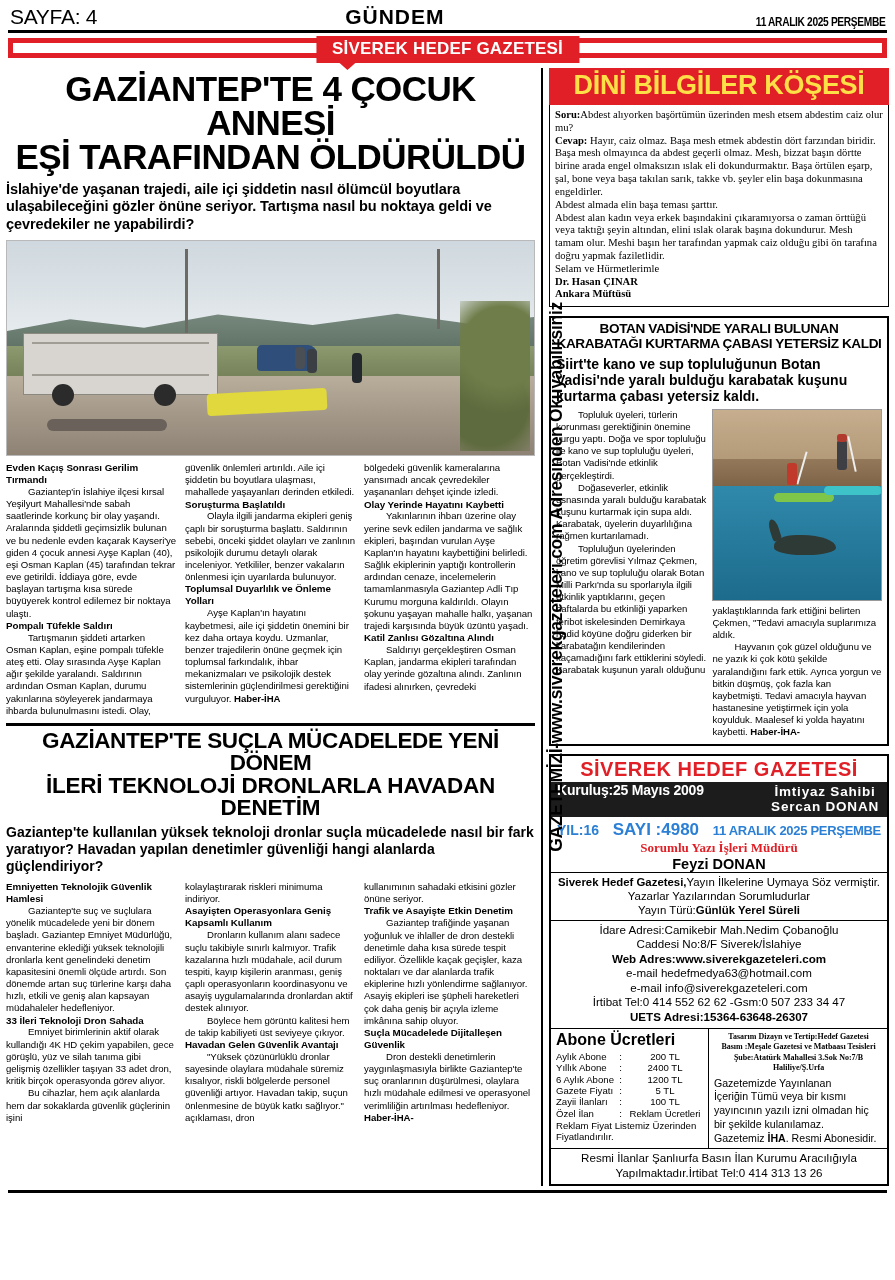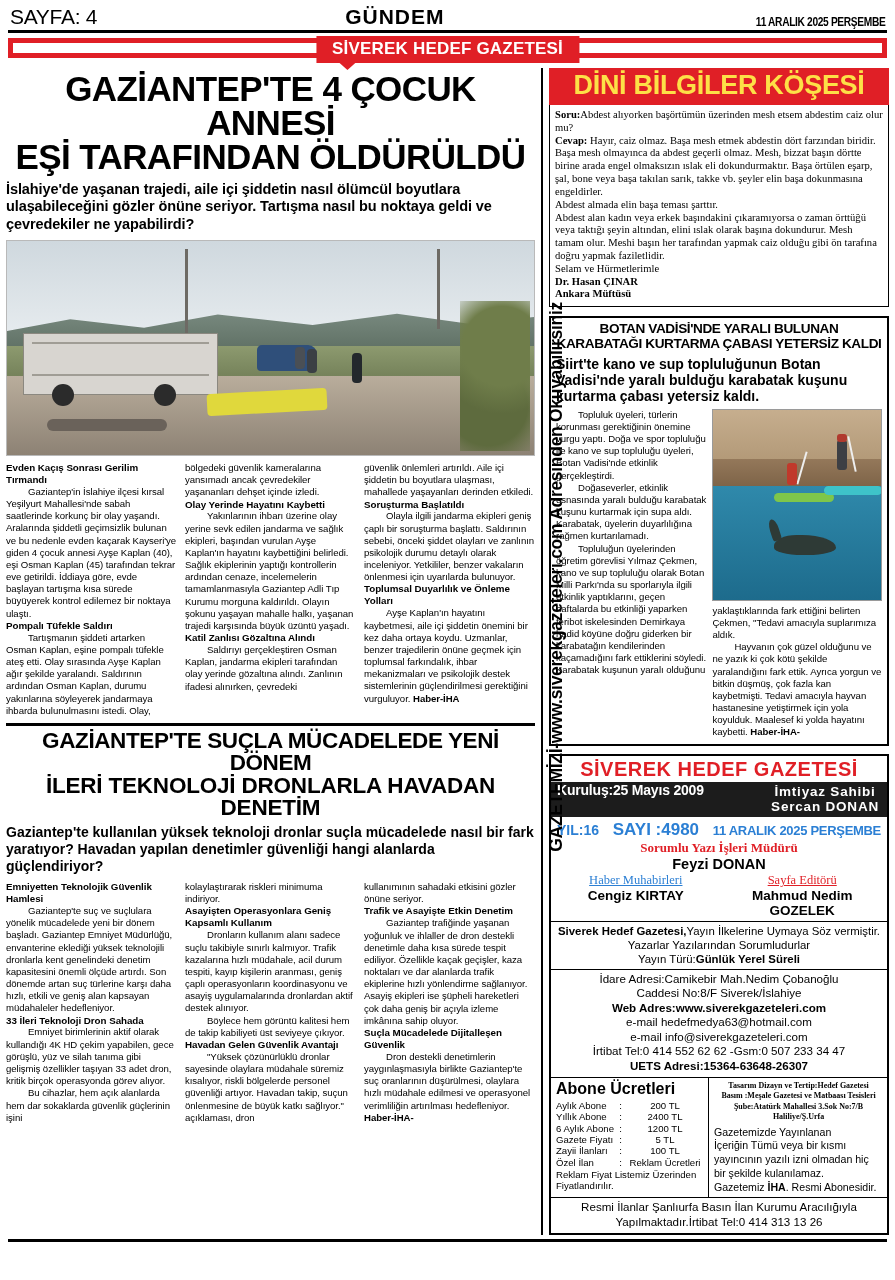--- a/index.html
+++ b/index.html
@@ -297,32 +297,32 @@
       </div>
 
       <div class="lead-cols">
         <div class="c body-text">
           <div class="sub">Evden Kaçış Sonrası Gerilim Tırmandı</div>
           <p>Gaziantep'in İslahiye ilçesi kırsal Yeşilyurt Mahallesi'nde sabah saatlerinde korkunç bir olay yaşandı. Aralarında şiddetli geçimsizlik bulunan ve bu nedenle evden kaçarak Kayseri'ye giden 4 çocuk annesi Ayşe Kaplan (40), eşi Osman Kaplan (45) tarafından tekrar eve getirildi. İddiaya göre, evde başlayan tartışma kısa sürede büyüyerek kontrol edilemez bir noktaya ulaştı.</p>
           <div class="sub">Pompalı Tüfekle Saldırı</div>
           <p>Tartışmanın şiddeti artarken Osman Kaplan, eşine pompalı tüfekle ateş etti. Olay sırasında Ayşe Kaplan ağır şekilde yaralandı. Saldırının ardından Osman Kaplan, durumu yakınlarına söyleyerek jandarmaya ihbarda bulunulmasını istedi. Olay,</p>
         </div>
         <div class="c body-text">
+          <p class="noind">güvenlik önlemleri artırıldı. Aile içi şiddetin bu boyutlara ulaşması, mahallede yaşayanları derinden etkiledi.</p>
+          <div class="sub">Soruşturma Başlatıldı</div>
+          <p>Olayla ilgili jandarma ekipleri geniş çaplı bir soruşturma başlattı. Saldırının sebebi, önceki şiddet olayları ve zanlının psikolojik durumu detaylı olarak inceleniyor. Yetkililer, benzer vakaların önlenmesi için uyarılarda bulunuyor.</p>
+          <div class="sub">Toplumsal Duyarlılık ve Önleme Yolları</div>
+          <p><span>Ayşe Kaplan'ın hayatını kaybetmesi, aile içi şiddetin önemini bir kez daha ortaya koydu. Uzmanlar, benzer trajedilerin önüne geçmek için toplumsal farkındalık, ihbar mekanizmaları ve psikolojik destek sistemlerinin güçlendirilmesi gerektiğini vurguluyor.</span> <b>Haber-İHA</b></p>
+        </div>
+        <div class="c body-text">
           <p class="noind">bölgedeki güvenlik kameralarına yansımadı ancak çevredekiler yaşananları dehşet içinde izledi.</p>
           <div class="sub">Olay Yerinde Hayatını Kaybetti</div>
           <p>Yakınlarının ihbarı üzerine olay yerine sevk edilen jandarma ve sağlık ekipleri, başından vurulan Ayşe Kaplan'ın hayatını kaybettiğini belirledi. Sağlık ekiplerinin yaptığı kontrollerin ardından cenaze, incelemelerin tamamlanmasıyla Gaziantep Adli Tıp Kurumu morguna kaldırıldı. Olayın şokunu yaşayan mahalle halkı, yaşanan trajedi karşısında büyük üzüntü yaşadı.</p>
           <div class="sub">Katil Zanlısı Gözaltına Alındı</div>
           <p>Saldırıyı gerçekleştiren Osman Kaplan, jandarma ekipleri tarafından olay yerinde gözaltına alındı. Zanlının ifadesi alınırken, çevredeki</p>
-        </div>
-        <div class="c body-text">
-          <p class="noind">güvenlik önlemleri artırıldı. Aile içi şiddetin bu boyutlara ulaşması, mahallede yaşayanları derinden etkiledi.</p>
-          <div class="sub">Soruşturma Başlatıldı</div>
-          <p>Olayla ilgili jandarma ekipleri geniş çaplı bir soruşturma başlattı. Saldırının sebebi, önceki şiddet olayları ve zanlının psikolojik durumu detaylı olarak inceleniyor. Yetkililer, benzer vakaların önlenmesi için uyarılarda bulunuyor.</p>
-          <div class="sub">Toplumsal Duyarlılık ve Önleme Yolları</div>
-          <p><span>Ayşe Kaplan'ın hayatını kaybetmesi, aile içi şiddetin önemini bir kez daha ortaya koydu. Uzmanlar, benzer trajedilerin önüne geçmek için toplumsal farkındalık, ihbar mekanizmaları ve psikolojik destek sistemlerinin güçlendirilmesi gerektiğini vurguluyor.</span> <b>Haber-İHA</b></p>
         </div>
       </div>
 
       <div class="drone-block">
         <div class="drone-head">
           <span>GAZİANTEP'TE SUÇLA MÜCADELEDE YENİ DÖNEM</span>
           <span class="l2">İLERİ TEKNOLOJİ DRONLARLA HAVADAN DENETİM</span>
         </div>
         <div class="drone-deck">Gaziantep'te kullanılan yüksek teknoloji dronlar suçla mücadelede nasıl bir fark yaratıyor? Havadan yapılan denetimler güvenliği hangi alanlarda güçlendiriyor?</div>
 
@@ -410,30 +410,20 @@
             <div>Sercan DONAN</div>
           </div>
         </div>
         <div class="mast-row2">
           <div class="m-year">YIL:16</div>
           <div class="m-issue">SAYI :4980</div>
           <div class="m-date">11 ARALIK 2025 PERŞEMBE</div>
         </div>
         <div class="m-editor-label">Sorumlu Yazı İşleri Müdürü</div>
         <div class="m-editor">Feyzi DONAN</div>
-        <div class="mast-row3">
-          <div class="m-sub">
-            <div class="lab">Haber Muhabirleri</div>
-            <div class="nm">Cengiz KIRTAY</div>
-          </div>
-          <div class="m-sub m-sub2">
-            <div class="lab">Sayfa Editörü</div>
-            <div class="nm">Mahmud Nedim GOZELEK</div>
-          </div>
-        </div>
         <div class="mast-note">
           <div><b>Siverek Hedef Gazetesi,</b><span>Yayın İlkelerine Uymaya Söz vermiştir.</span></div>
           <div>Yazarlar Yazılarından Sorumludurlar</div>
           <div><span>Yayın Türü:</span><b>Günlük Yerel Süreli</b></div>
         </div>
         <div class="mast-addr">
           <div>İdare Adresi:Camikebir Mah.Nedim Çobanoğlu</div>
           <div>Caddesi No:8/F Siverek/İslahiye</div>
           <div><b>Web Adres:www.siverekgazeteleri.com</b></div>
           <div>e-mail hedefmedya63@hotmail.com</div>

